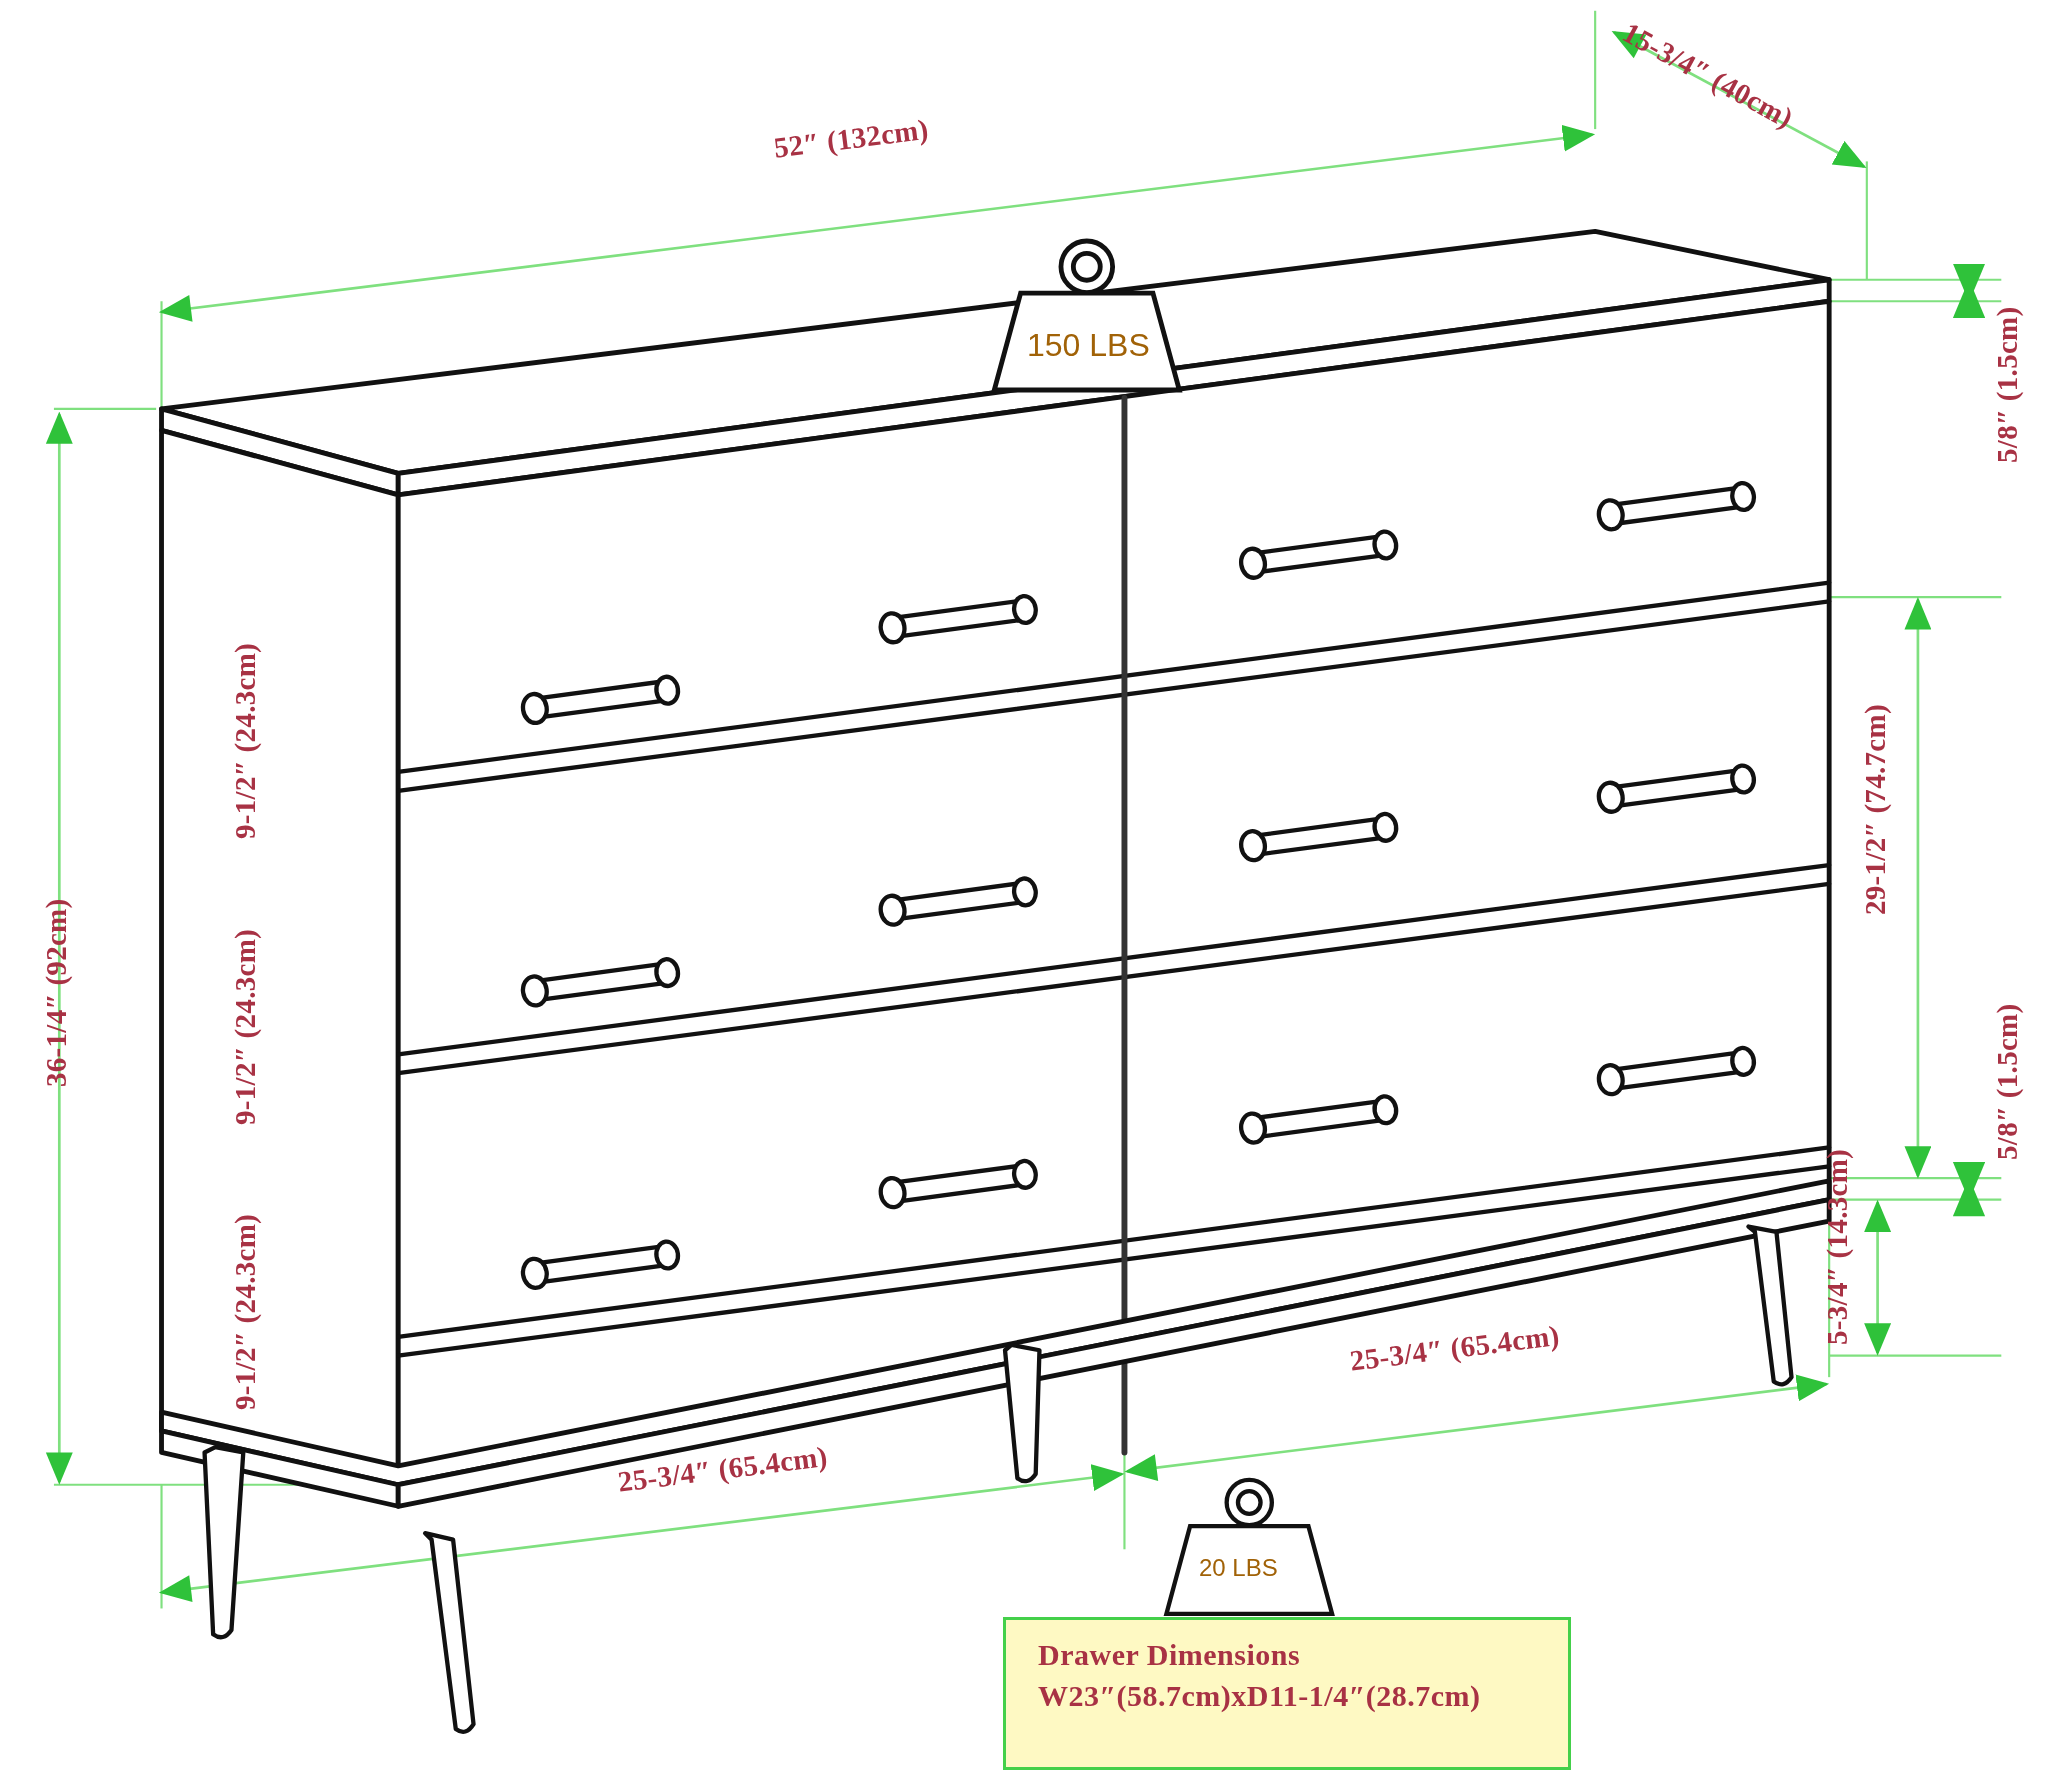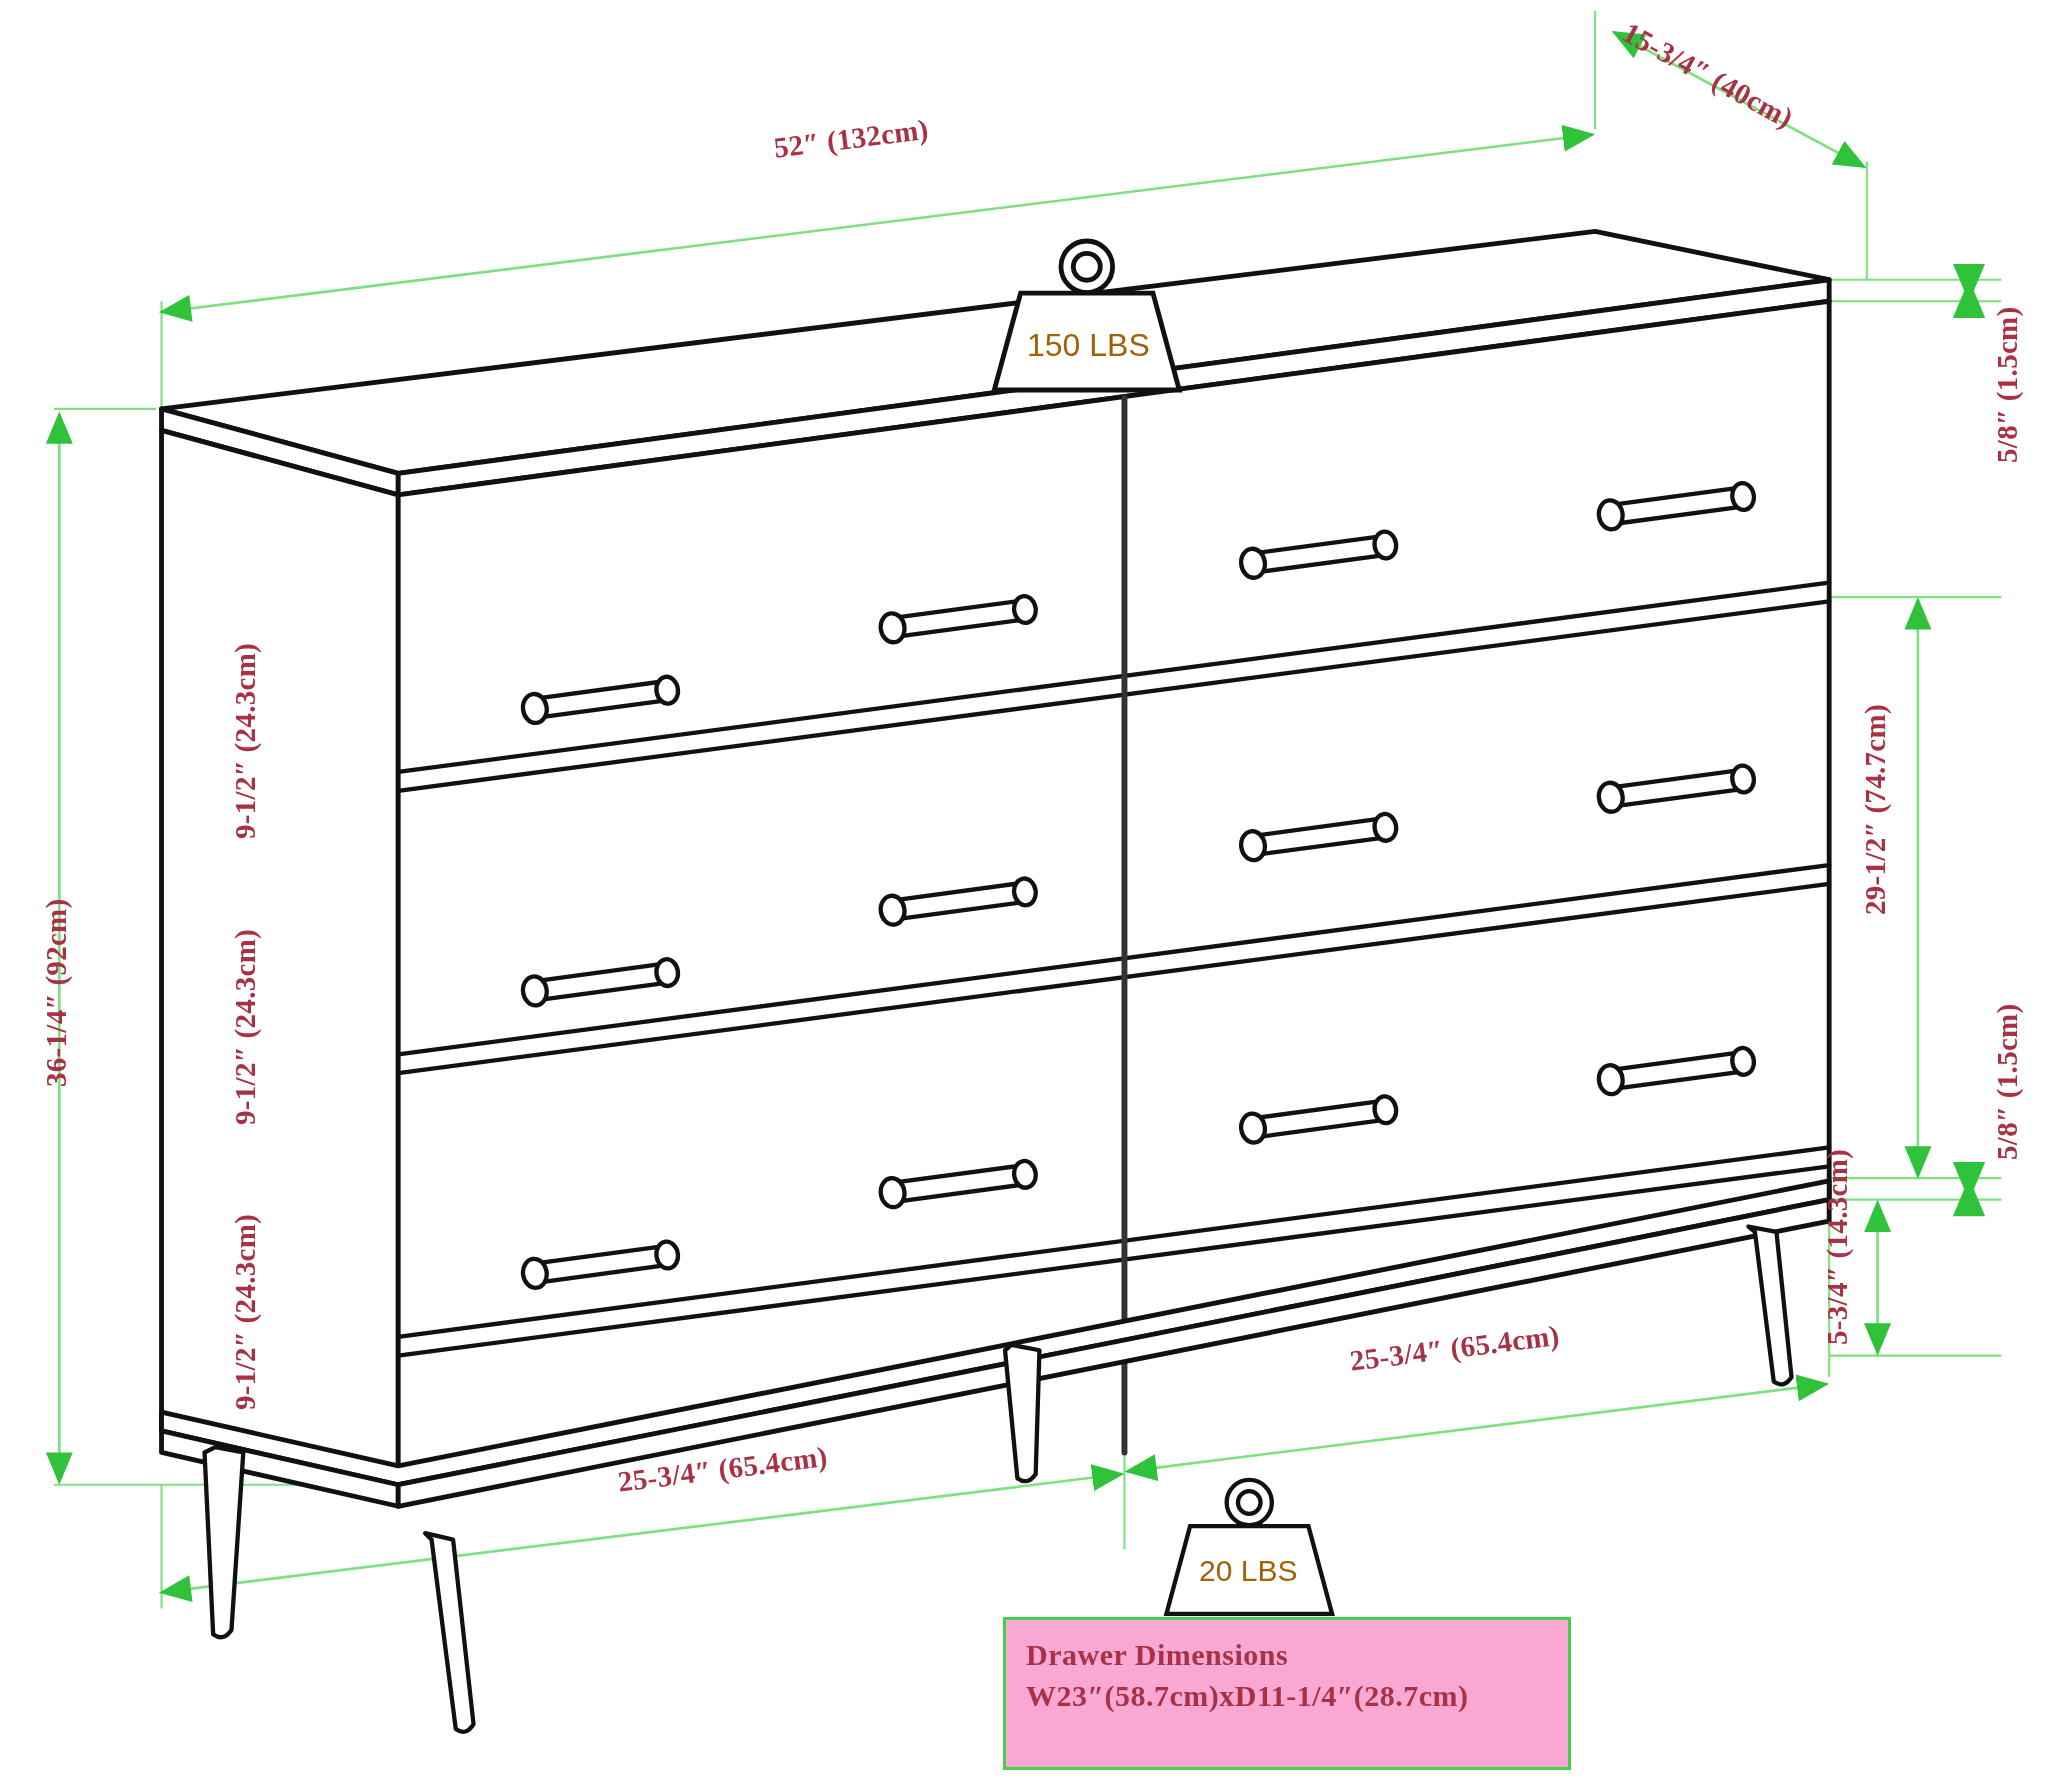--- a/index.html
+++ b/index.html
@@ -41,22 +41,22 @@
     color: #a16207;
     font-family: "Liberation Sans", "DejaVu Sans", sans-serif;
     font-size: 32px;
     font-weight: 400;
     white-space: nowrap;
   }
   .info-box {
     position: absolute;
     box-sizing: border-box;
     border: 3.2px solid #44D04A;
-    background: #f9a8d4;
-    padding: 14px 16px 16px 20px;
+    background: #fef9c3;
+    padding: 14px 16px 16px 32px;
   }
   .info-title, .info-line {
     color: #A83244;
     font-family: "Liberation Serif", "DejaVu Serif", serif;
     font-size: 30px;
     font-weight: 700;
     white-space: nowrap;
     line-height: 1.38;
     letter-spacing: 0.5px;
   }
@@ -273,21 +273,21 @@
 
   <div class="dim-label rot90" style="left:1991px; top:1160px;">5/8″ (1.5cm)</div>
 
   <div class="dim-label rot90" style="left:1821px; top:1345px;">5-3/4″ (14.3cm)</div>
 
   <div class="dim-label" style="left:616px; top:1466px; transform: rotate(-7.1deg); transform-origin: left top;">25-3/4″ (65.4cm)</div>
 
   <div class="dim-label" style="left:1348px; top:1345px; transform: rotate(-7.1deg); transform-origin: left top;">25-3/4″ (65.4cm)</div>
 
   <div class="weight-text" style="left:1027px; top:327px;">150 LBS</div>
-  <div class="weight-text" style="left:1199px; top:1554px; font-size:30px;">20 LBS</div>
+  <div class="weight-text" style="left:1199px; top:1554px; font-size:24px;">20 LBS</div>
 
   <div class="info-box" style="left:1003px; top:1617px; width:568px; height:153px;">
     <div class="info-title">Drawer Dimensions</div>
     <div class="info-line">W23″(58.7cm)xD11-1/4″(28.7cm)</div>
   </div>
 
 </div>
 
 
 </body></html>

